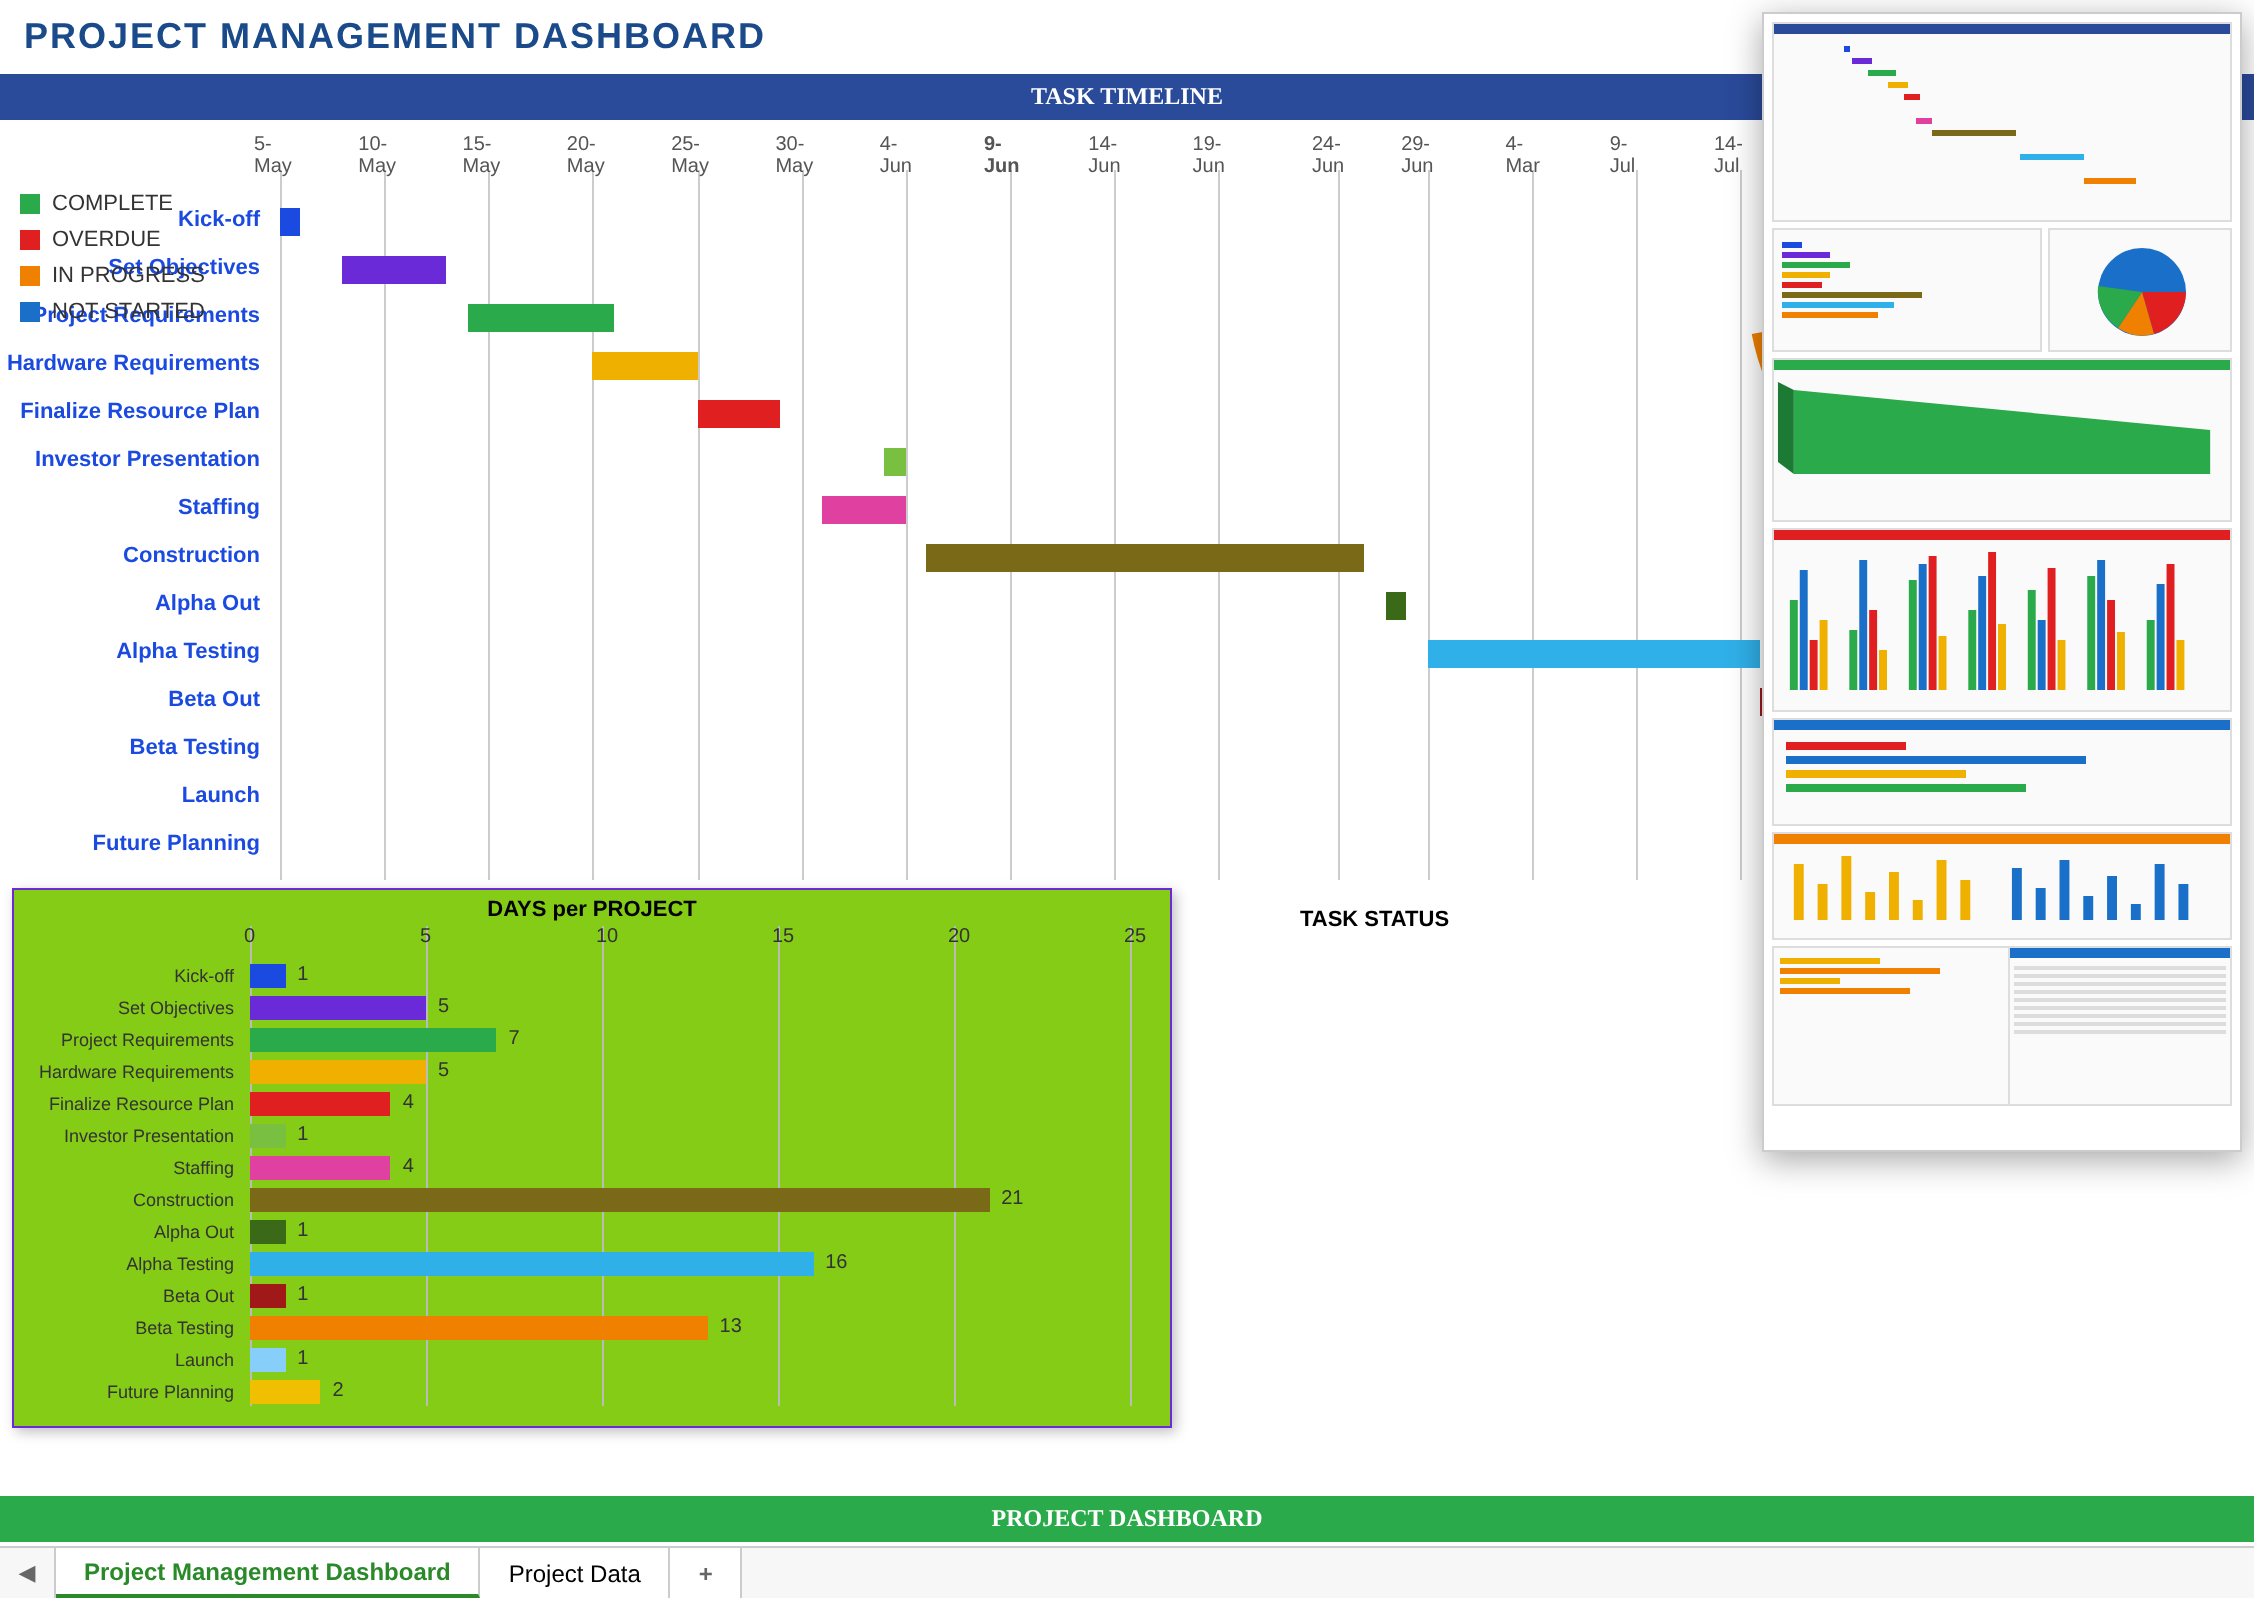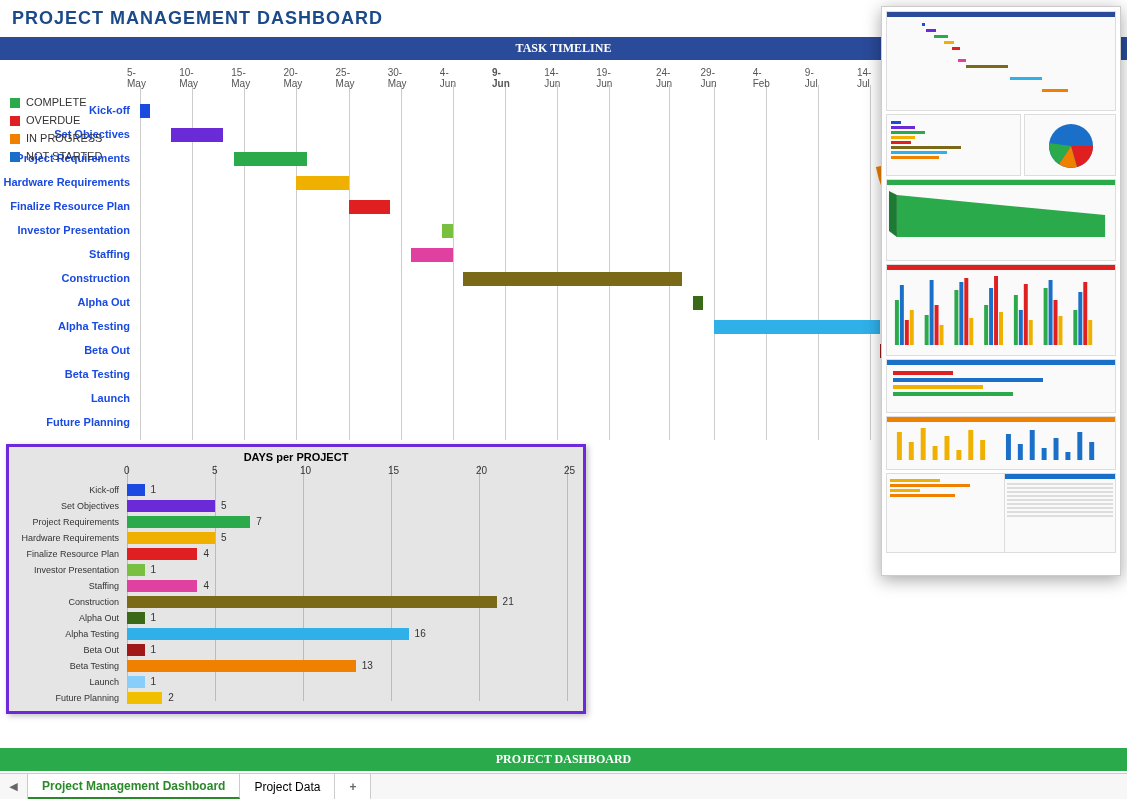--- a/index.html
+++ b/index.html
@@ -14,21 +14,21 @@
 .gantt-wrap { position:relative; padding:10px 0 10px 0; height:380px; width:880px; }
 .gantt-axis { position:absolute; top:25px; left:140px; right:10px; height:355px; }
 .gantt-tick { position:absolute; top:0; bottom:0; border-left:1px solid #ccc; }
 .gantt-tick span { position:absolute; top:-18px; left:-14px; font-size:10px; color:#555; }
 .gantt-rows { position:absolute; top:40px; left:0; width:100%; }
 .gantt-row { height:24px; position:relative; }
 .gantt-row .lbl { position:absolute; left:0; width:130px; text-align:right; font-size:11px; color:#1a4ae0; font-weight:bold; top:4px; }
 .gantt-row .bar { position:absolute; top:4px; height:14px; }
 
 
-.panel { background:#e5e5e5; border:3px solid #6d28d9; box-shadow:2px 2px 6px rgba(0,0,0,.25); position:relative; }
+.panel { background:#84cc16; border:1px solid #6d28d9; box-shadow:2px 2px 6px rgba(0,0,0,.25); position:relative; }
 .panel-days { width:580px; height:270px; margin:4px 0 0 6px; float:left; }
 .panel-title { text-align:center; font-size:11px; font-weight:bold; padding:4px 0; }
 .days-grid { position:absolute; top:36px; left:118px; right:20px; bottom:10px; }
 .days-tick { position:absolute; top:-18px; bottom:0; border-left:1px solid #bbb; }
 .days-tick span { position:absolute; top:0; left:-4px; font-size:10px; color:#333; }
 .days-rows { position:absolute; top:36px; left:0; width:100%; }
 .days-row { height:16px; position:relative; }
 .days-row .l { position:absolute; left:0; width:110px; text-align:right; font-size:9px; color:#333; top:2px; }
 .days-row .b { position:absolute; left:118px; top:1px; height:12px; }
 .days-row .v { position:absolute; top:1px; font-size:10px; color:#333; }
@@ -94,21 +94,21 @@
       <div class="gantt-tick" style="left: 469.286px;">
         <span>19-Jun</span>
       </div>
       <div class="gantt-tick" style="left: 529px;">
         <span>24-Jun</span>
       </div>
       <div class="gantt-tick" style="left: 573.571px;">
         <span>29-Jun</span>
       </div>
       <div class="gantt-tick" style="left: 625.714px;">
-        <span>4-Feb</span>
+        <span>4-Mar</span>
       </div>
       <div class="gantt-tick" style="left: 677.857px;">
         <span>9-Jul</span>
       </div>
       <div class="gantt-tick" style="left: 730px;">
         <span>14-Jul</span>
       </div>
     </div>
   <div class="gantt-rows" id="gantt-rows">
       <div class="gantt-row">
@@ -261,20 +261,21 @@
         </div>
         <div class="days-row">
           <div class="l">Future Planning</div>
           <div class="b" style="width: 35.2px; background: rgb(240, 192, 0);"></div>
           <div class="v" style="left: 159.2px;">2</div>
         </div>
       </div>
   </div>
 
   <div class="panel-status">
+    <div class="pie-title">TASK STATUS</div>
     <div class="legend" id="legend">
         <div><span class="sw" style="background:#2aaa4a"></span>COMPLETE</div>
         <div><span class="sw" style="background:#e02020"></span>OVERDUE</div>
         <div><span class="sw" style="background:#f08000"></span>IN PROGRESS</div>
         <div><span class="sw" style="background:#1a70c8"></span>NOT STARTED</div>
       </div>
     <div class="pie-holder">
       <svg id="pie-svg" width="260" height="240" viewBox="-130 -120 260 240">
           <path d="M0 0 L-113.03017398522361 21.19386158466832 A115 115 0 0 1 93.24885179572296 -67.30268671293365 Z" fill="#1a70c8"></path>
           <path d="M0 0 L93.24885179572296 -67.30268671293365 A115 115 0 0 1 41.99820261753261 107.0567652084476 Z" fill="#2aaa4a"></path>

